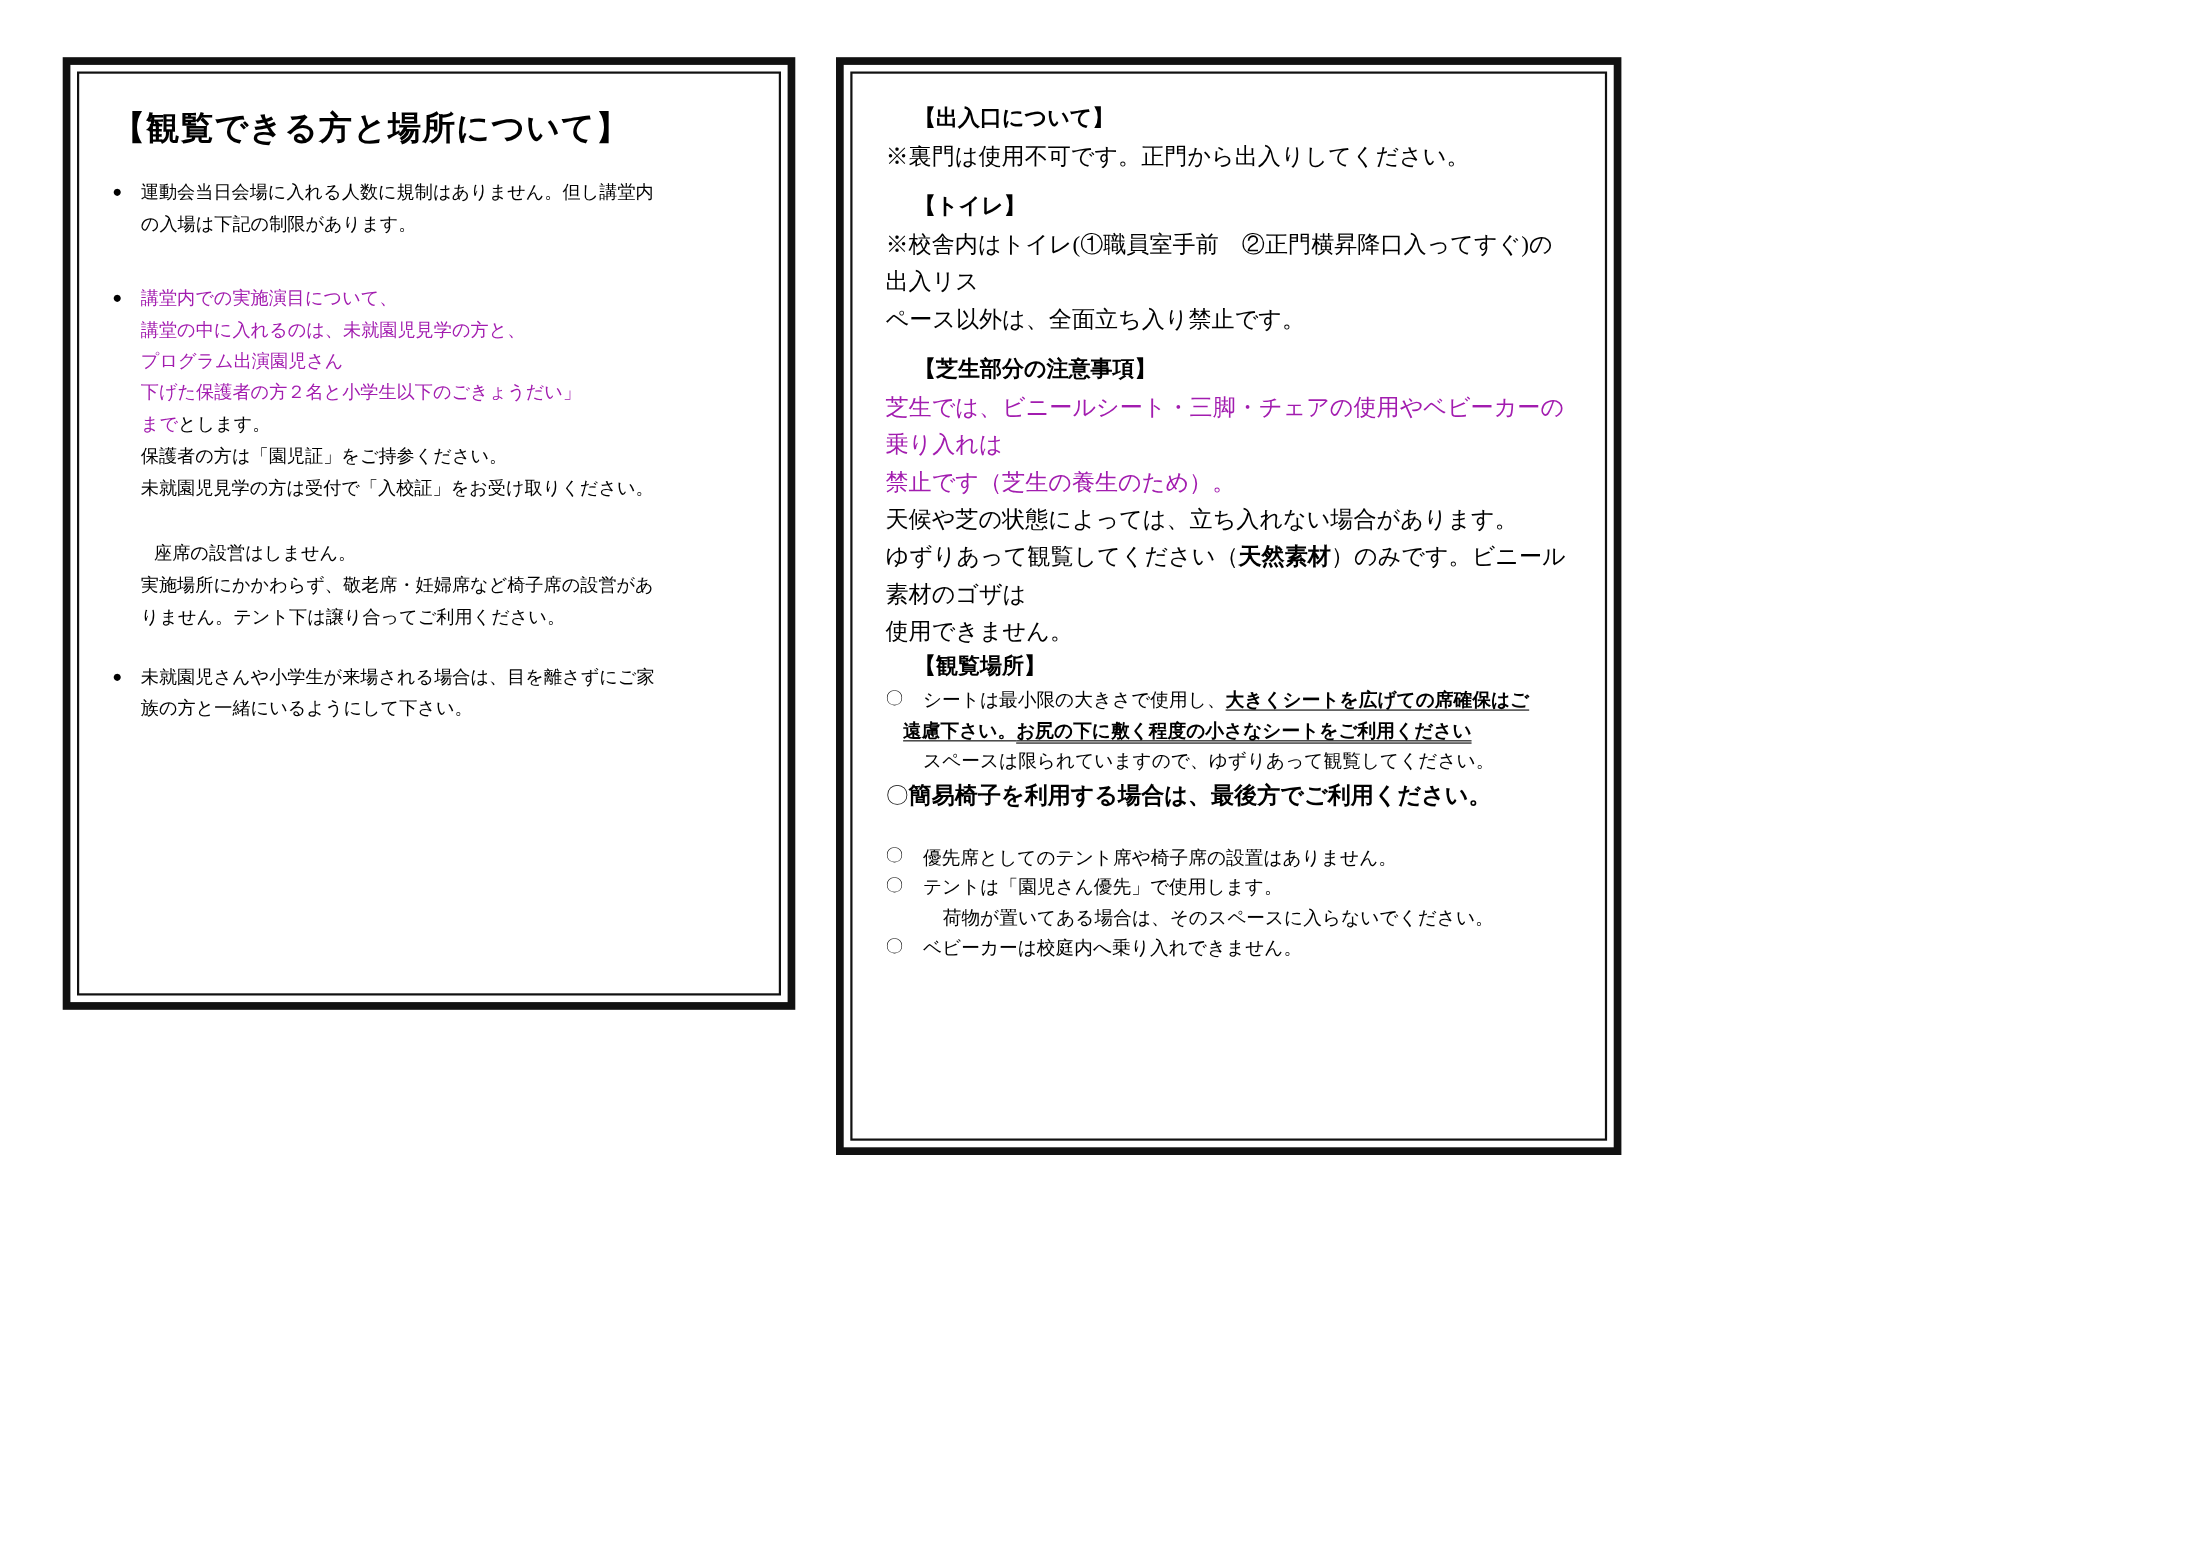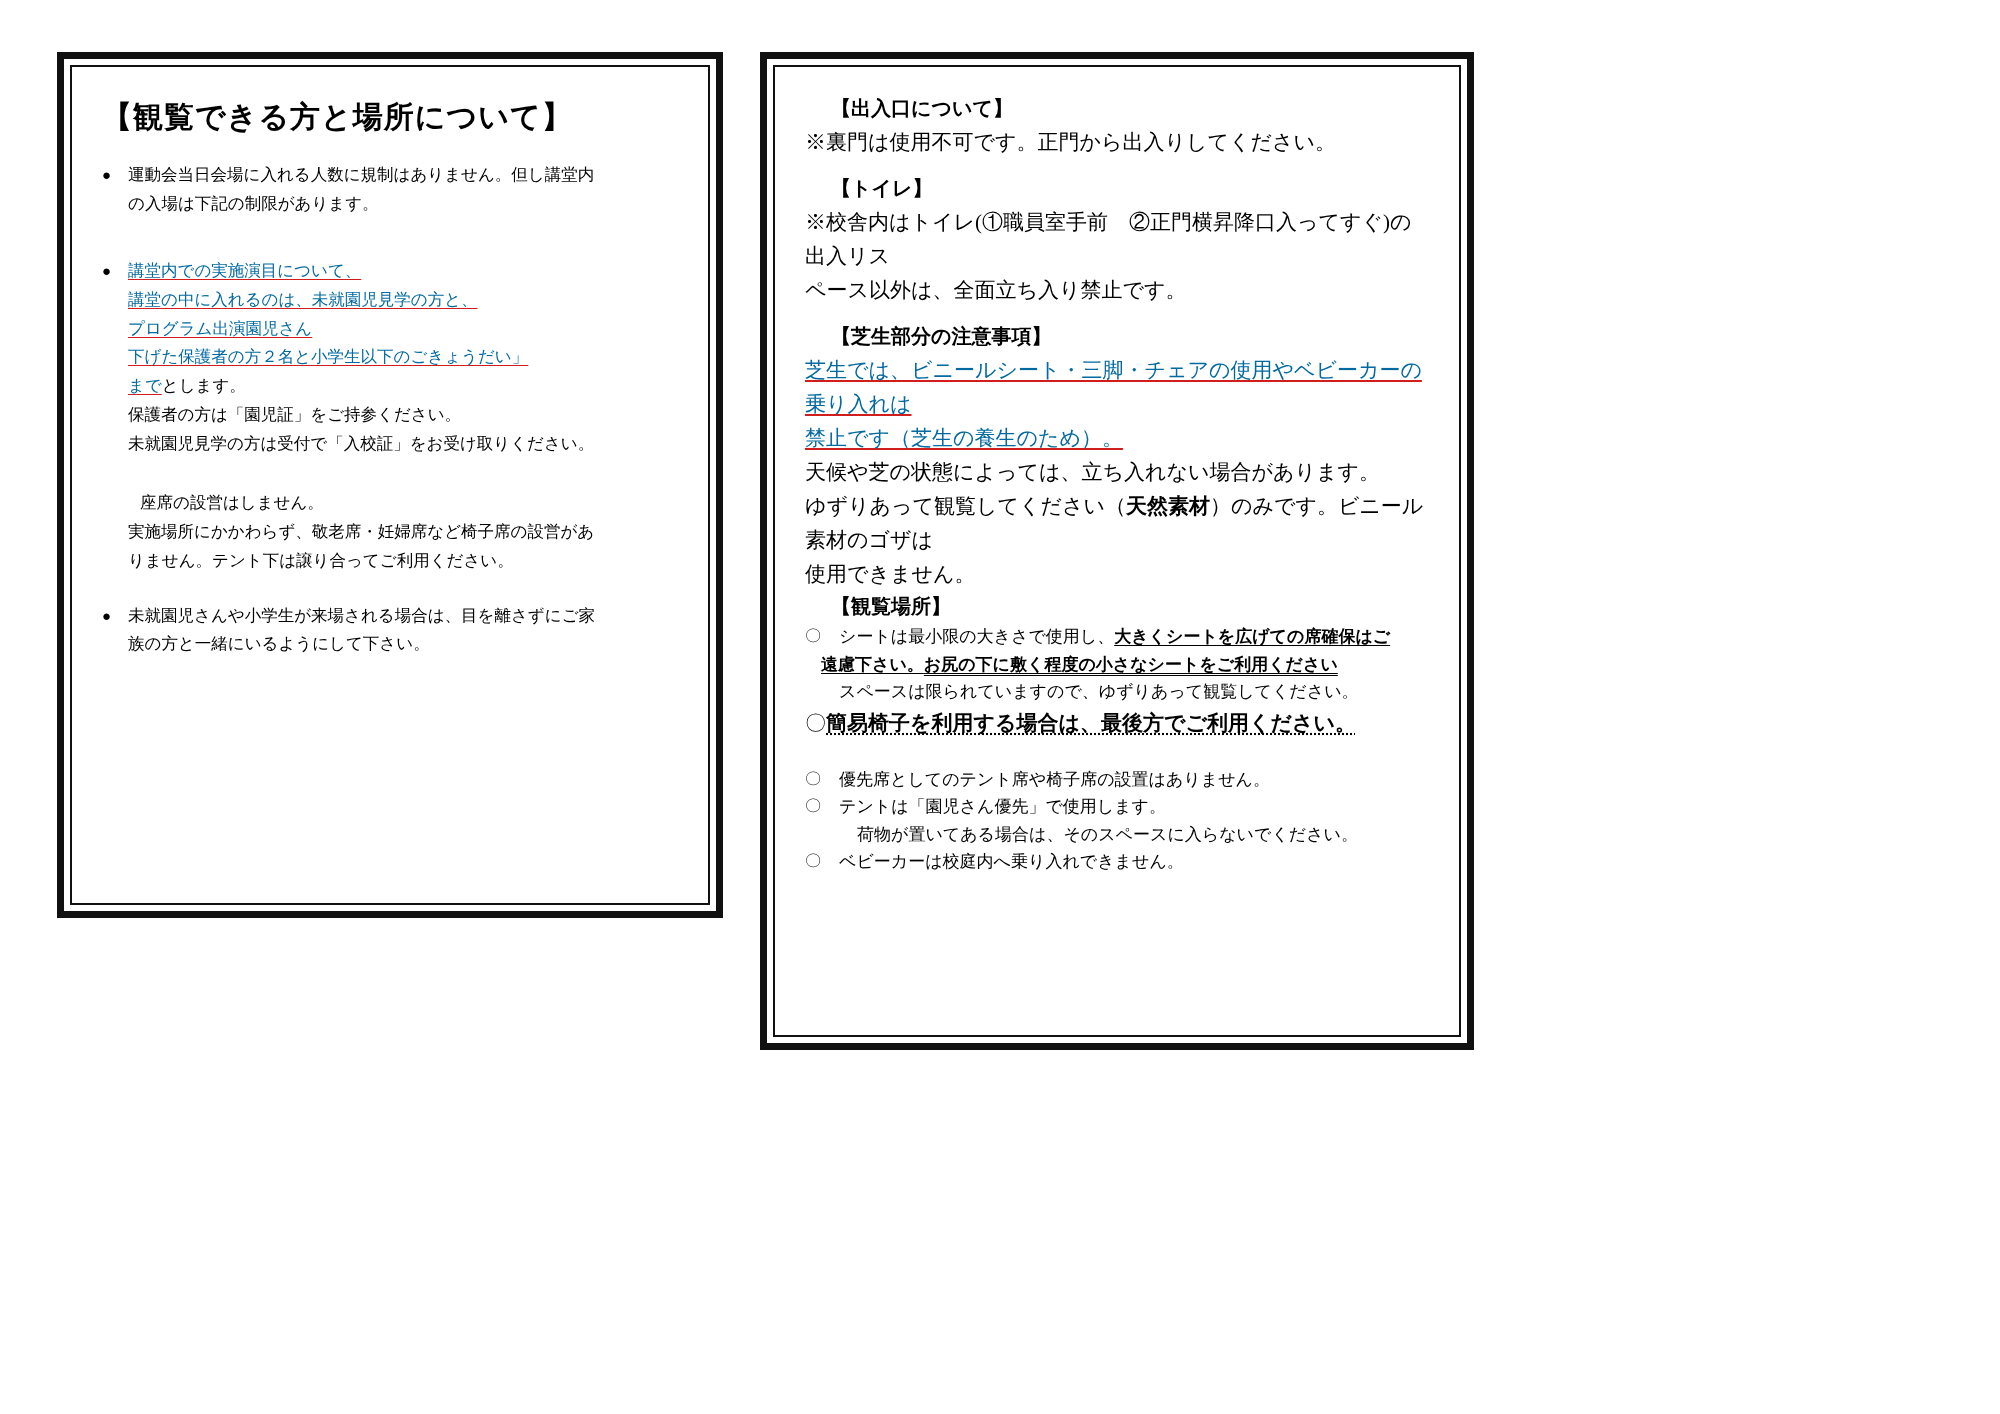--- a/index.html
+++ b/index.html
@@ -75,36 +75,34 @@
   .para {
     font-size: 16.5px;
     line-height: 1.75;
   }
   .indent-1 { padding-left: 26px; }
   .indent-2 { padding-left: 38px; }
   .gap-sm { height: 14px; }
   .gap-md { height: 26px; }
   .gap-lg { height: 34px; }
   .red-underline {
-    color: #0369a1;
-    text-decoration: underline;
+    color: #a21caf;
     text-decoration-color: #d21d1d;
     text-underline-offset: 3px;
   }
   .ul {
     text-decoration: underline;
     text-underline-offset: 3px;
   }
   .ul-dbl {
     text-decoration: underline;
     text-decoration-style: double;
     text-underline-offset: 3px;
   }
   .ul-dot {
-    text-decoration: underline;
     text-decoration-style: dotted;
     text-underline-offset: 4px;
   }
   .bold { font-weight: bold; }
 
   
   #right-panel .heading {
     font-size: 20px;
     font-weight: bold;
     line-height: 1.5;

